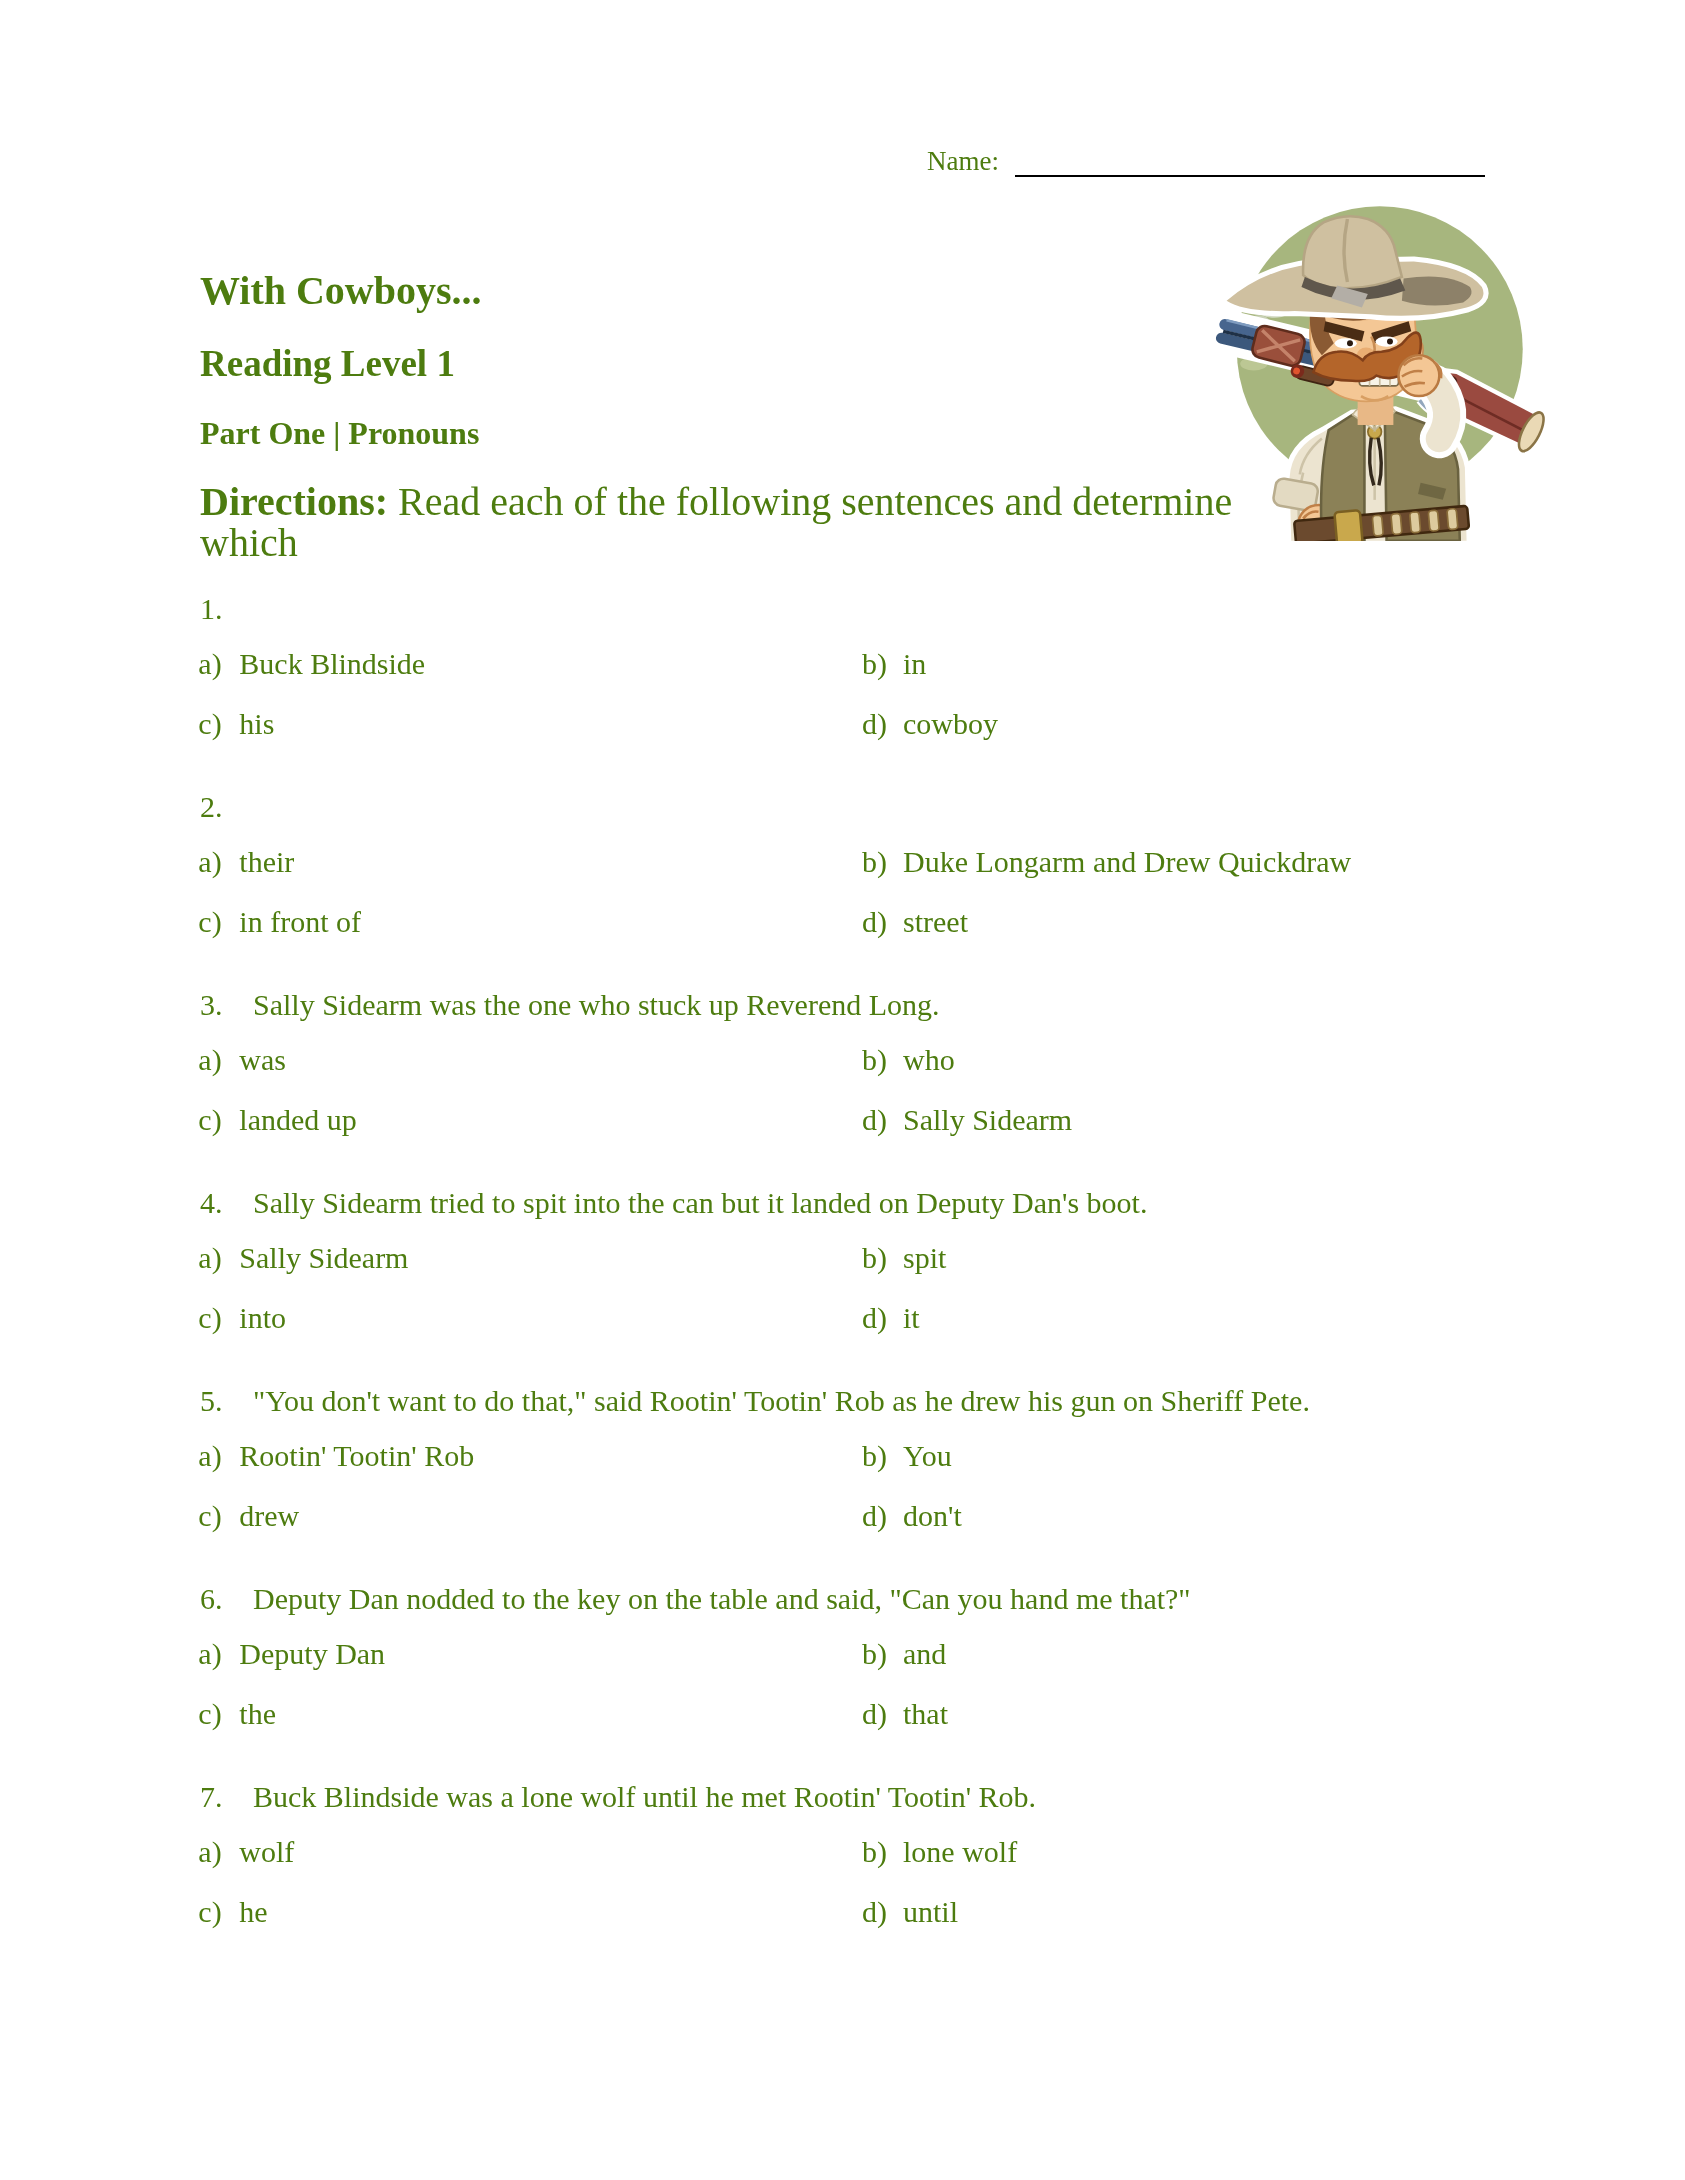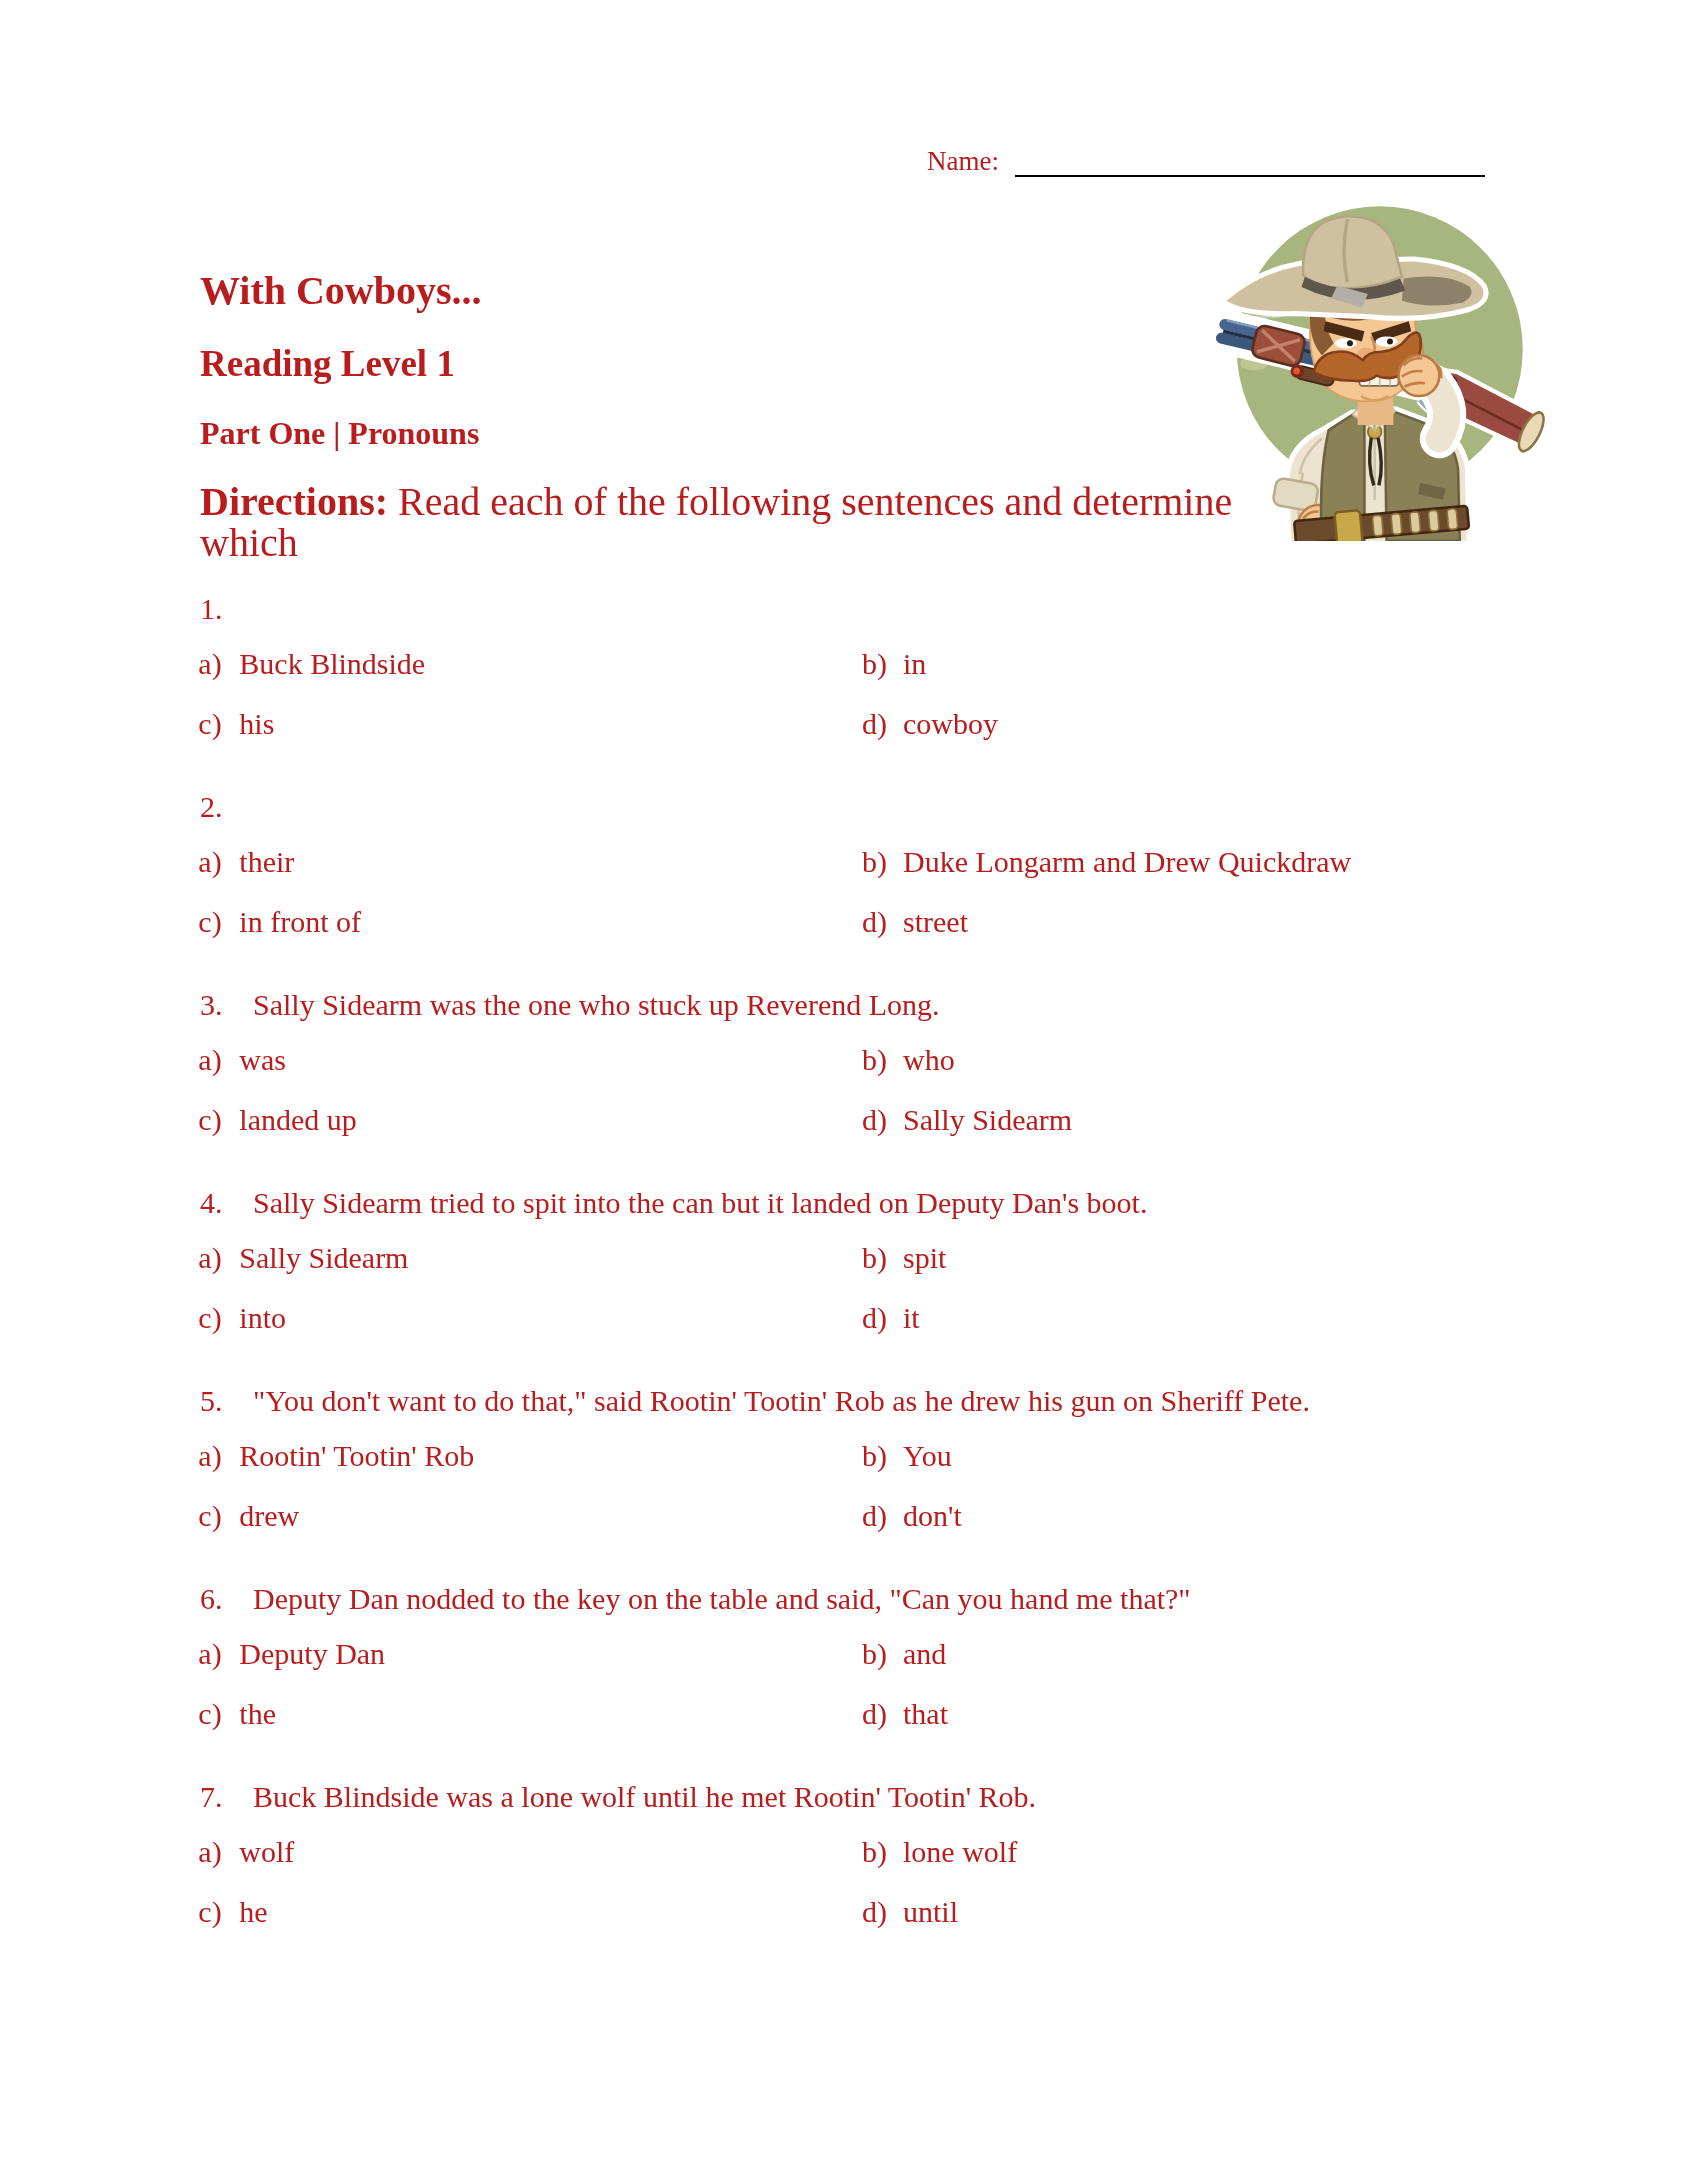--- a/index.html
+++ b/index.html
@@ -1,21 +1,21 @@
 <!DOCTYPE html>
 <html style="font-size:13.6px"><head>
 <meta charset="utf-8">
 <style>
   html,body{margin:0;padding:0;background:#888;}
   #page{
     position:relative;
     width:1686px;height:2181px;
     background:#ffffff;
     font-family:"Liberation Serif","DejaVu Serif",serif;
-    color:#b91c1c;
+    color:#4d7c0f;
     overflow:hidden;
   }
   .abs{position:absolute;line-height:1;}
   
   #name-label{left:927px;top:148px;font-size:27px;}
   #name-line{left:1015px;top:124px;width:470px;height:51px;border-bottom:2.6px solid #000;}
   
   #title{left:200px;top:216px;font-size:48px;font-weight:bold;}
   #subtitle{left:200px;top:271px;font-size:40px;font-weight:bold;font-family:Liberation Serif, serif;}
   #reading-level{left:200px;top:345px;font-size:37px;font-weight:bold;}

